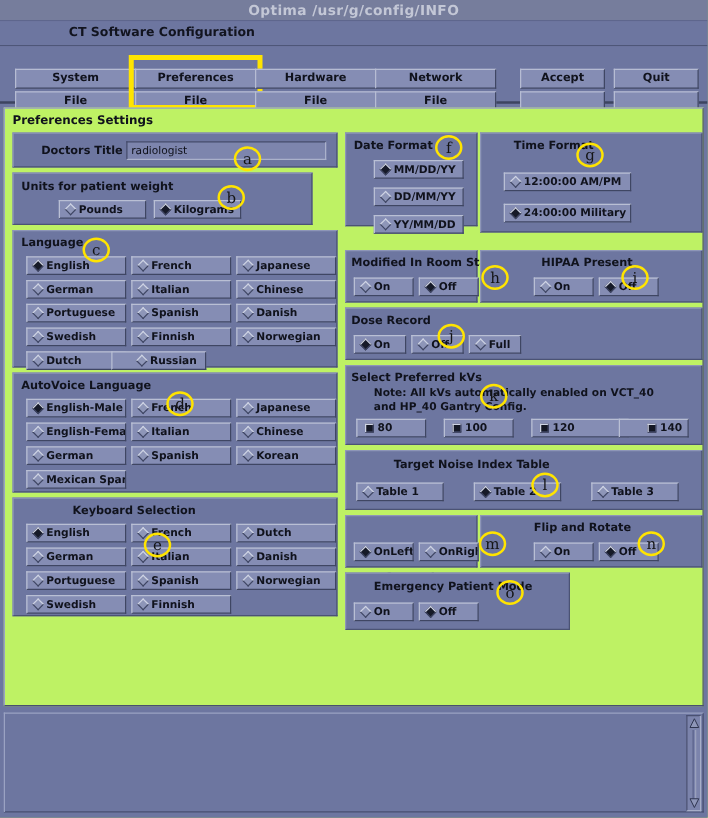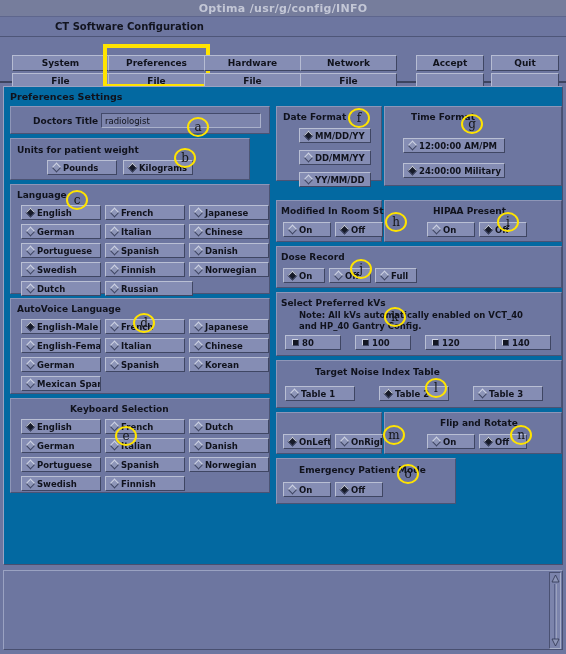--- a/index.html
+++ b/index.html
@@ -52,21 +52,21 @@
   }
   .tabbtn .bot{ margin-top:2px; }
   .tabsel{
     position:absolute; top:1px; left:-5px; width:107px; height:44px;
     border:4px solid #ffe400; pointer-events:none;
   }
 
   
   .bodypanel{
     position:absolute; left:3px; top:86px; width:560px; height:479px;
-    background:#0369a1;
+    background:#bef264;
     border-top:1px solid #9aa2c2; border-left:1px solid #9aa2c2;
     border-right:1px solid #484f70; border-bottom:1px solid #484f70;
   }
   .secthead{
     font-size:9.5px; font-weight:bold; color:#10121c;
     margin:4px 0 0 6px;
   }
 
   
   .grp{
@@ -264,21 +264,21 @@
             <span class="lbl">Finnish</span>
           </div>
           <div class="btn" style="left: 178px; top: 77px; width: 80px;">
             <span class="dia"></span>
             <span class="lbl">Norwegian</span>
           </div>
           <div class="btn" style="left: 10px; top: 96px; width: 80px;">
             <span class="dia"></span>
             <span class="lbl">Dutch</span>
           </div>
-          <div class="btn" style="left: 94px; top: 96px; width: 88px;">
+          <div class="btn" style="left: 78px; top: 96px; width: 76px; padding-left: 15px;">
             <span class="dia"></span>
             <span class="lbl">Russian</span>
           </div>
         </div>
         <div class="grp" style="left: 6px; top: 211px; width: 260px; height: 96px;">
           <div class="grplabel" style="left: 6px; top: 5px;">AutoVoice Language</div>
           <div class="btn" style="left: 10px; top: 20px; width: 80px;">
             <span class="dia on"></span>
             <span class="lbl">English-Male</span>
           </div>
@@ -313,21 +313,21 @@
           <div class="btn" style="left: 178px; top: 58px; width: 80px;">
             <span class="dia"></span>
             <span class="lbl">Korean</span>
           </div>
           <div class="btn" style="left: 10px; top: 77px; width: 80px;">
             <span class="dia"></span>
             <span class="lbl">Mexican Spanish</span>
           </div>
         </div>
         <div class="grp" style="left: 6px; top: 311px; width: 260px; height: 95px;">
-          <div class="grplabel" style="left: 24px; top: 5px; padding-left: 35px;">Keyboard Selection</div>
+          <div class="grplabel" style="left: 12px; top: 5px; padding-left: 35px;">Keyboard Selection</div>
           <div class="btn" style="left: 10px; top: 20px; width: 80px;">
             <span class="dia on"></span>
             <span class="lbl">English</span>
           </div>
           <div class="btn" style="left: 94px; top: 20px; width: 80px;">
             <span class="dia"></span>
             <span class="lbl">French</span>
           </div>
           <div class="btn" style="left: 178px; top: 20px; width: 80px;">
             <span class="dia"></span>
@@ -438,21 +438,21 @@
             <span class="lbl">80</span>
           </div>
           <div class="btn" style="left: 78px; top: 42px; width: 56px;">
             <span class="sq on"></span>
             <span class="lbl">100</span>
           </div>
           <div class="btn" style="left: 148px; top: 42px; width: 78px;">
             <span class="sq on"></span>
             <span class="lbl">120</span>
           </div>
-          <div class="btn" style="left: 218px; top: 42px; width: 56px;">
+          <div class="btn" style="left: 218px; top: 42px; width: 56px; padding-left: 16px;">
             <span class="sq on"></span>
             <span class="lbl">140</span>
           </div>
         </div>
         <div class="grp" style="left: 272px; top: 273px; width: 286px; height: 48px;">
           <div class="grplabel" style="left: 38px; top: 6px;">Target Noise Index Table</div>
           <div class="btn" style="left: 8px; top: 25px; width: 70px;">
             <span class="dia"></span>
             <span class="lbl">Table 1</span>
           </div>
@@ -470,21 +470,21 @@
           <div class="btn" style="left: 6px; top: 21px; width: 48px;">
             <span class="dia on"></span>
             <span class="lbl">OnLeft</span>
           </div>
           <div class="btn" style="left: 58px; top: 21px; width: 48px;">
             <span class="dia"></span>
             <span class="lbl">OnRight</span>
           </div>
         </div>
         <div class="grp" style="left: 380px; top: 325px; width: 178px; height: 42px;">
-          <div class="grplabel" style="left: 55px; top: 5px; text-align: right;">Flip and Rotate</div>
+          <div class="grplabel" style="left: 42px; top: 5px; text-align: right;">Flip and Rotate</div>
           <div class="btn" style="left: 42px; top: 21px; width: 48px;">
             <span class="dia"></span>
             <span class="lbl">On</span>
           </div>
           <div class="btn" style="left: 94px; top: 21px; width: 48px;">
             <span class="dia on"></span>
             <span class="lbl">Off</span>
           </div>
         </div>
         <div class="grp" style="left: 272px; top: 371px; width: 180px; height: 46px;">

